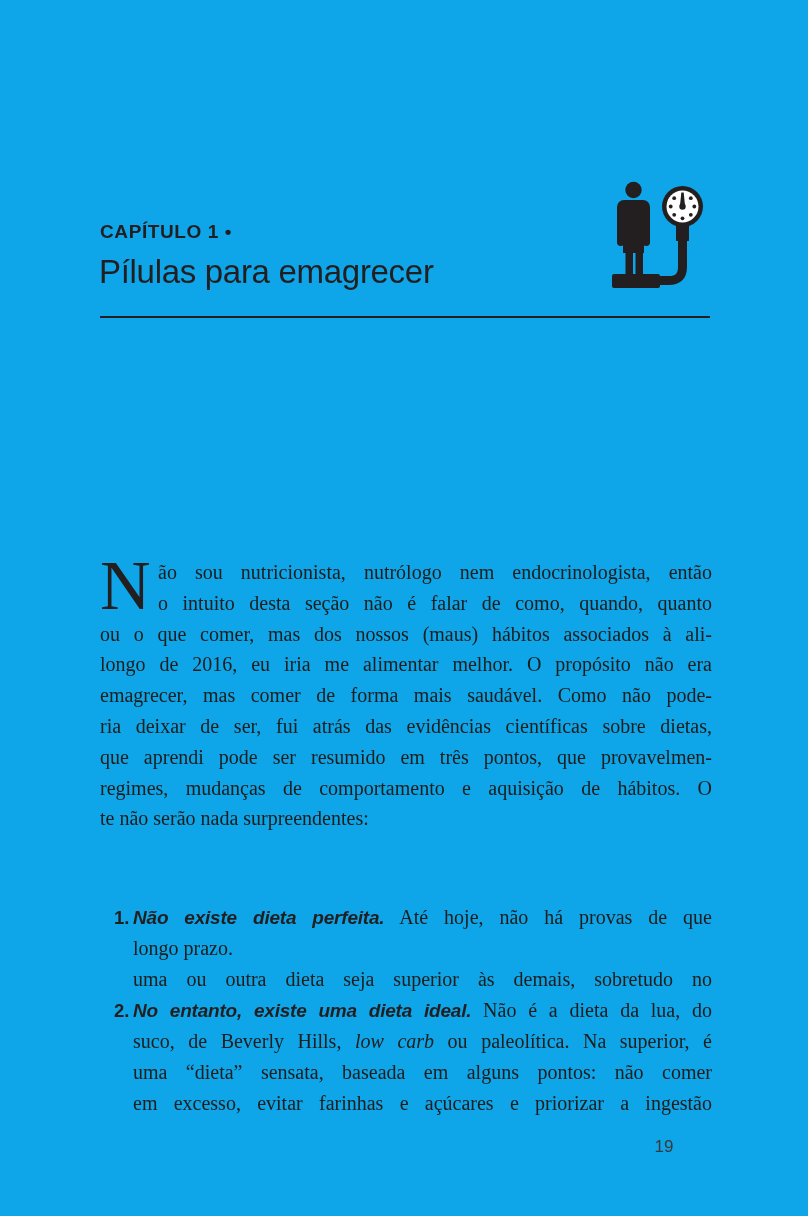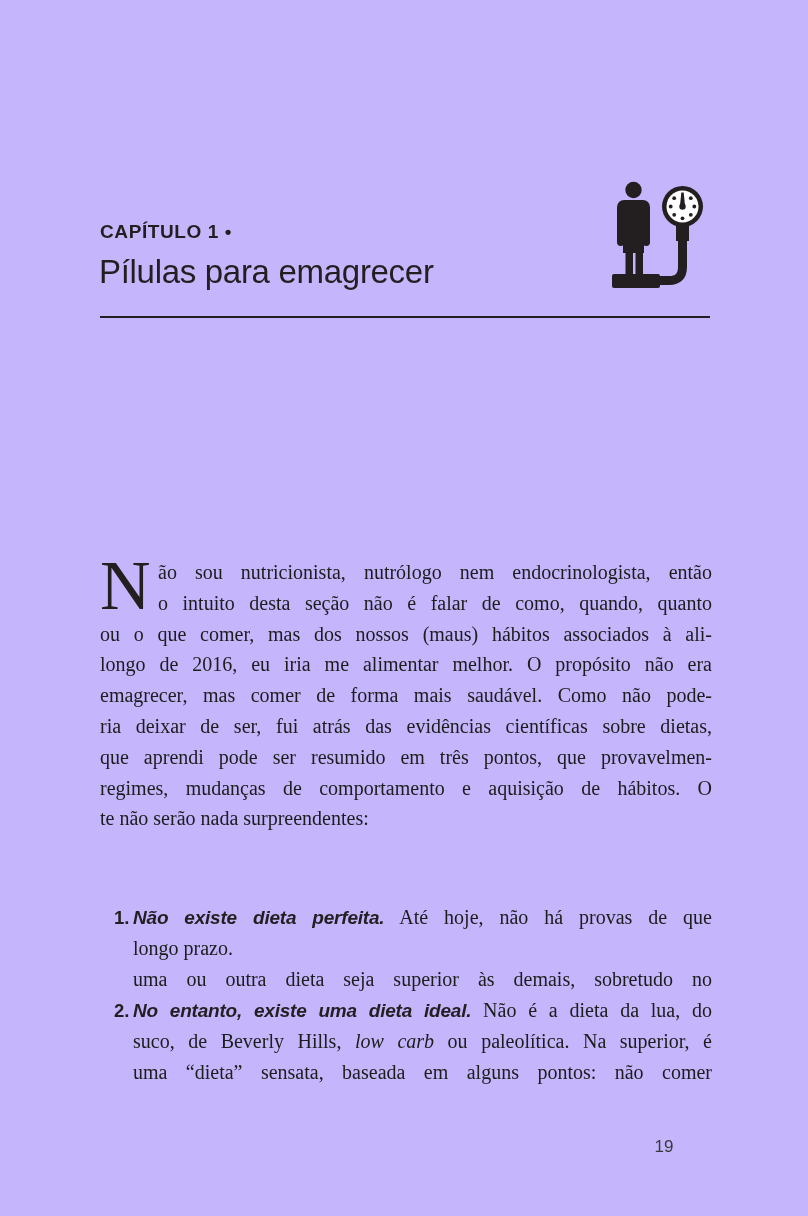--- a/index.html
+++ b/index.html
@@ -1,17 +1,17 @@
 <!DOCTYPE html>
 <html><head>
 <meta charset="utf-8">
 <style>
   html,body{margin:0;padding:0;background:#ffffff;}
   .page{
-    position:relative;width:808px;height:1216px;background:#c4b5fd;
+    position:relative;width:808px;height:1216px;background:#0ea5e9;
     font-family:"Liberation Serif",serif;color:#1d1d1b;overflow:hidden;
   }
   .chapter-label{
     position:absolute;left:100px;top:221px;
     font-family:"Liberation Sans",sans-serif;font-weight:bold;font-size:19px;
     letter-spacing:.6px;color:#231f20;
   }
   .chapter-title{
     position:absolute;left:99px;top:253px;
     font-family:"Liberation Sans",sans-serif;font-weight:400;font-size:33px;
@@ -118,19 +118,20 @@
           <div class="pline end"><span>longo prazo.</span></div>
           <div class="pline just"><span>uma ou outra dieta seja superior às demais, sobretudo no</span></div>
         </div>
       </div>
       <div class="litem">
         <span class="lnum">2.</span>
         <div class="lbody">
           <div class="pline just"><span class="seg-lead">No entanto, existe uma dieta ideal.</span><span> Não é a dieta da lua, do</span></div>
           <div class="pline just"><span>suco, de Beverly Hills, </span><span class="seg-italic">low carb</span><span> ou paleolítica. Na superior, é</span></div>
           <div class="pline just"><span>uma “dieta” sensata, baseada em alguns pontos: não comer</span></div>
+          <div class="pline just"><span>em excesso, evitar farinhas e açúcares e priorizar a ingestão</span></div>
         </div>
       </div>
     </div>
 
   <div class="page-number">19</div>
 
 </div>
 
 </body></html>

